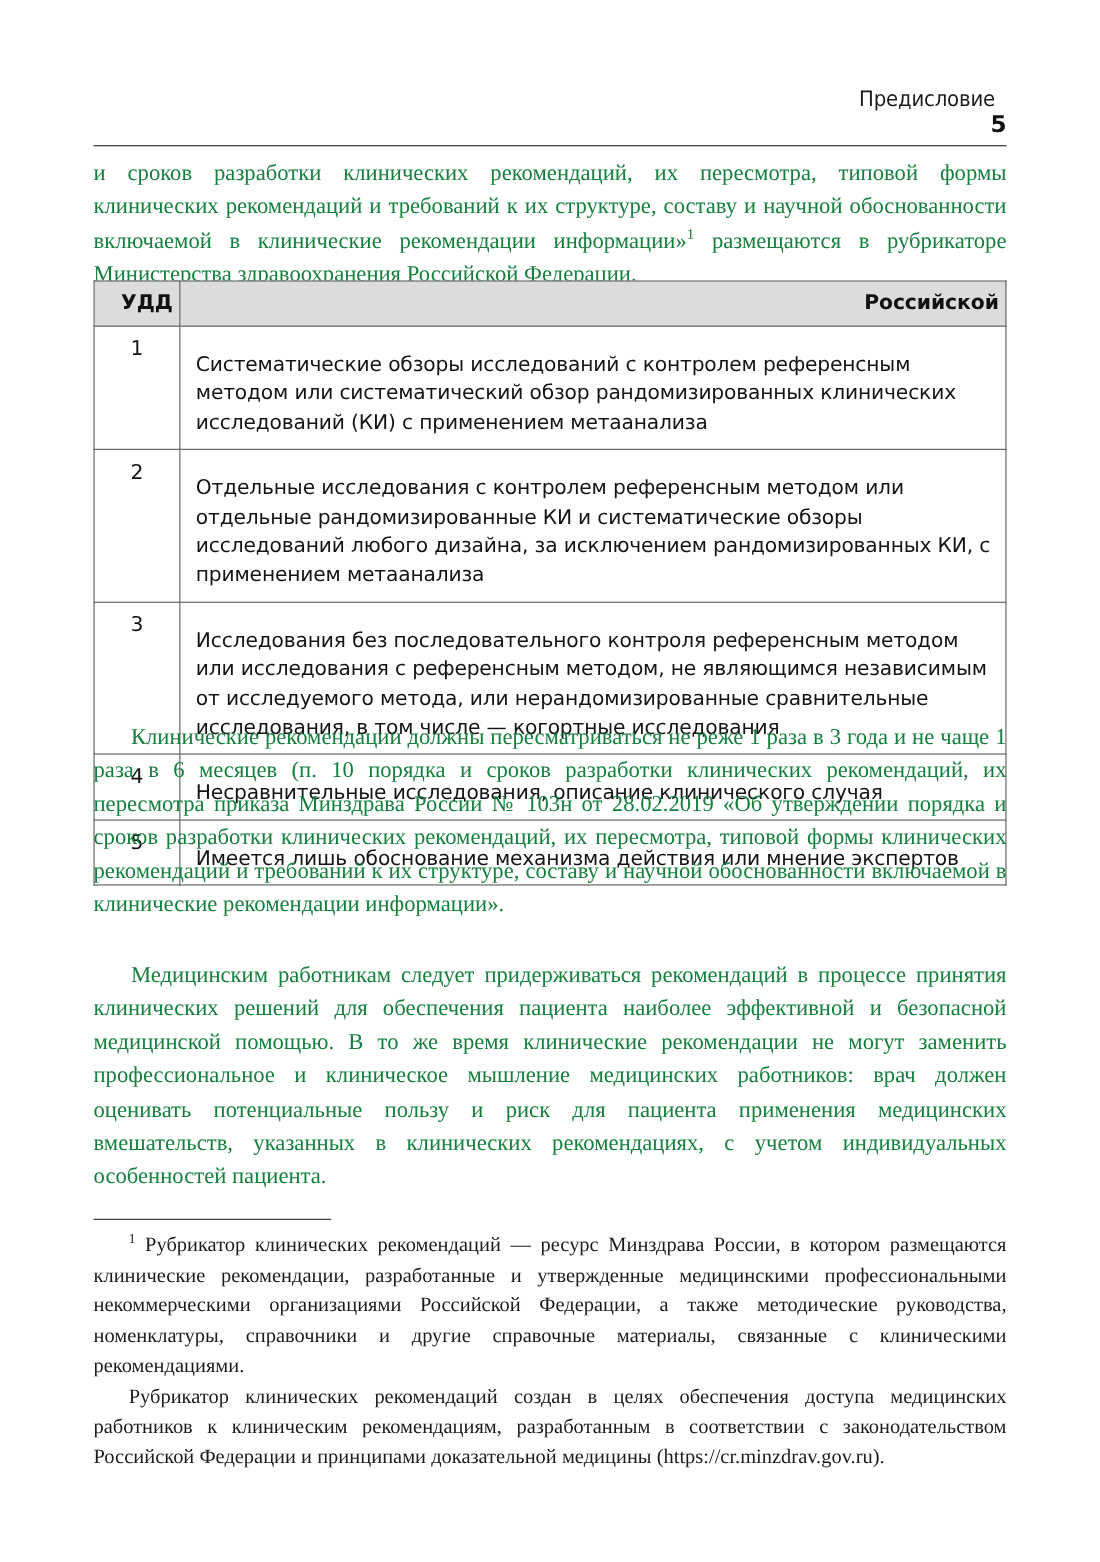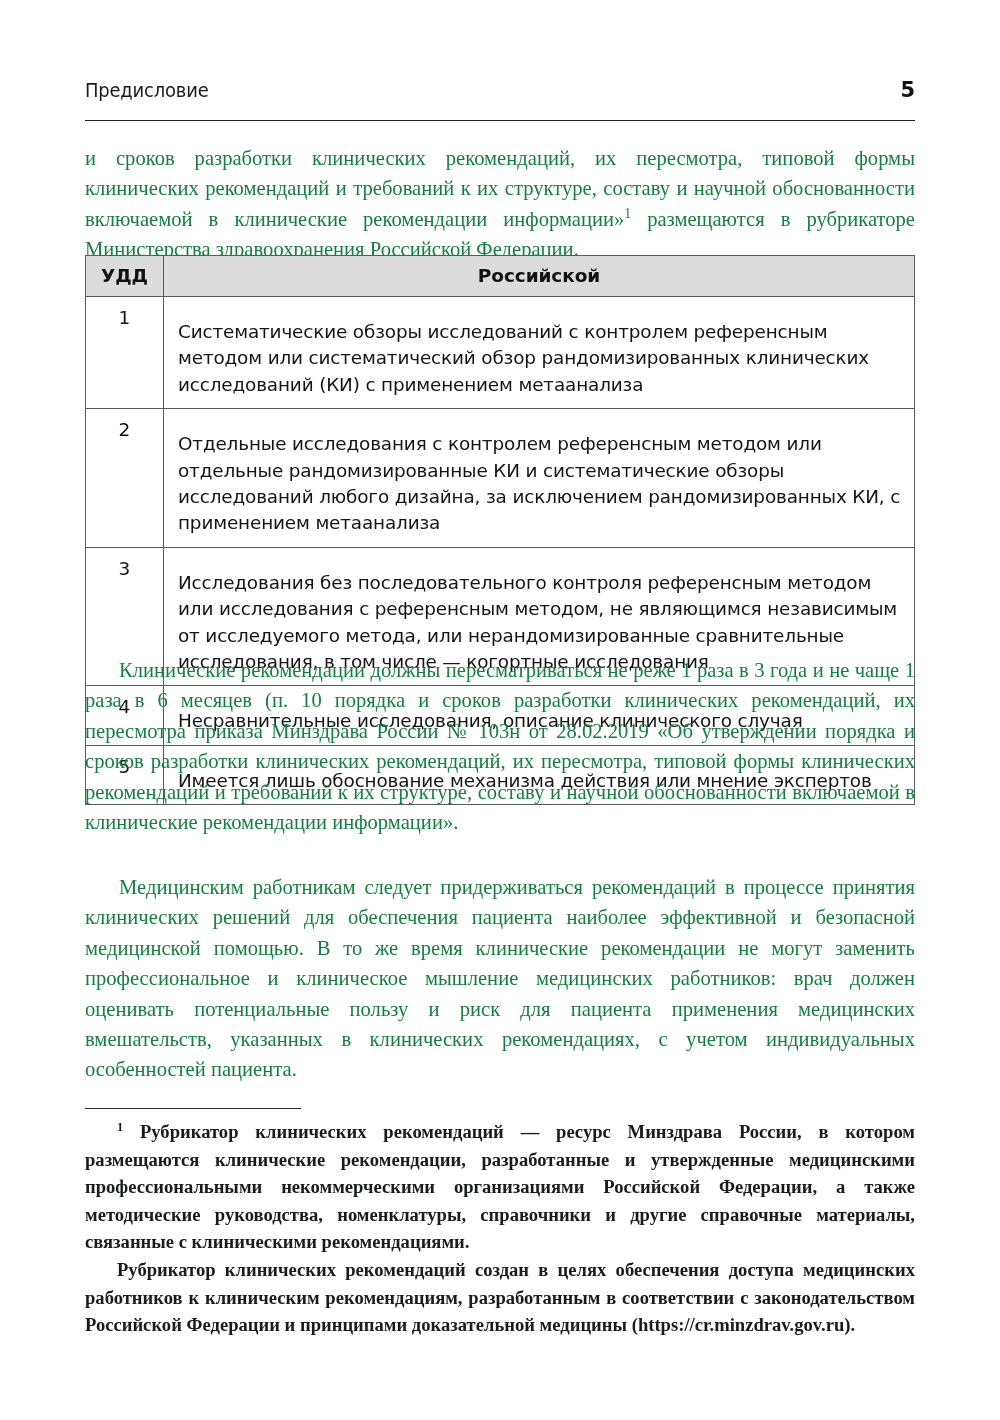--- a/index.html
+++ b/index.html
@@ -22,21 +22,22 @@
   
   .running-head {
     position: absolute;
     left: 85px;
     right: 85px;
     top: 78px;
     display: flex;
     align-items: flex-end;
     justify-content: space-between;
     border-bottom: 1.6px solid #222;
-    padding-bottom: 18px;
+    padding-bottom: 7px;
+    flex-direction: column;
   }
   .running-head-title {
     font-family: "DejaVu Sans", "Liberation Sans", sans-serif;
     font-size: 19.5px;
     font-weight: 400;
     letter-spacing: -0.2px;
     color: #1c1c1c;
     transform: scaleX(0.92);
     transform-origin: left bottom;
   }
@@ -90,21 +91,21 @@
     background: #fff;
   }
   table.udd th, table.udd td {
     border: 1.2px solid #5a5a5a;
     vertical-align: top;
   }
   table.udd thead th {
     background: #dcdcdc;
     font-weight: 700;
     font-size: 18.5px;
-    text-align: center;
+    text-align: right;
     padding: 9px 6px 10px 6px;
     color: #111;
     letter-spacing: -0.1px;
   }
   col.c-udd { width: 78px; }
   table.udd td.num {
     text-align: center;
     font-size: 18.5px;
     padding: 10px 4px 10px 4px;
     color: #141414;
@@ -121,21 +122,20 @@
   #para-2 { top: 655px; }
   #para-3 { top: 872px; }
   #para-4 { top: 1020px; }
 
   
   .footnote-area {
     position: absolute;
     left: 85px;
     top: 1108px;
     width: 830px;
-    font-weight: bold;
   }
   .footnote-rule {
     width: 216px;
     height: 0;
     border-top: 1.5px solid #2a2a2a;
     margin: 0 0 9px 0;
   }
   p.footnote {
     margin: 0;
     font-size: 18.6px;

